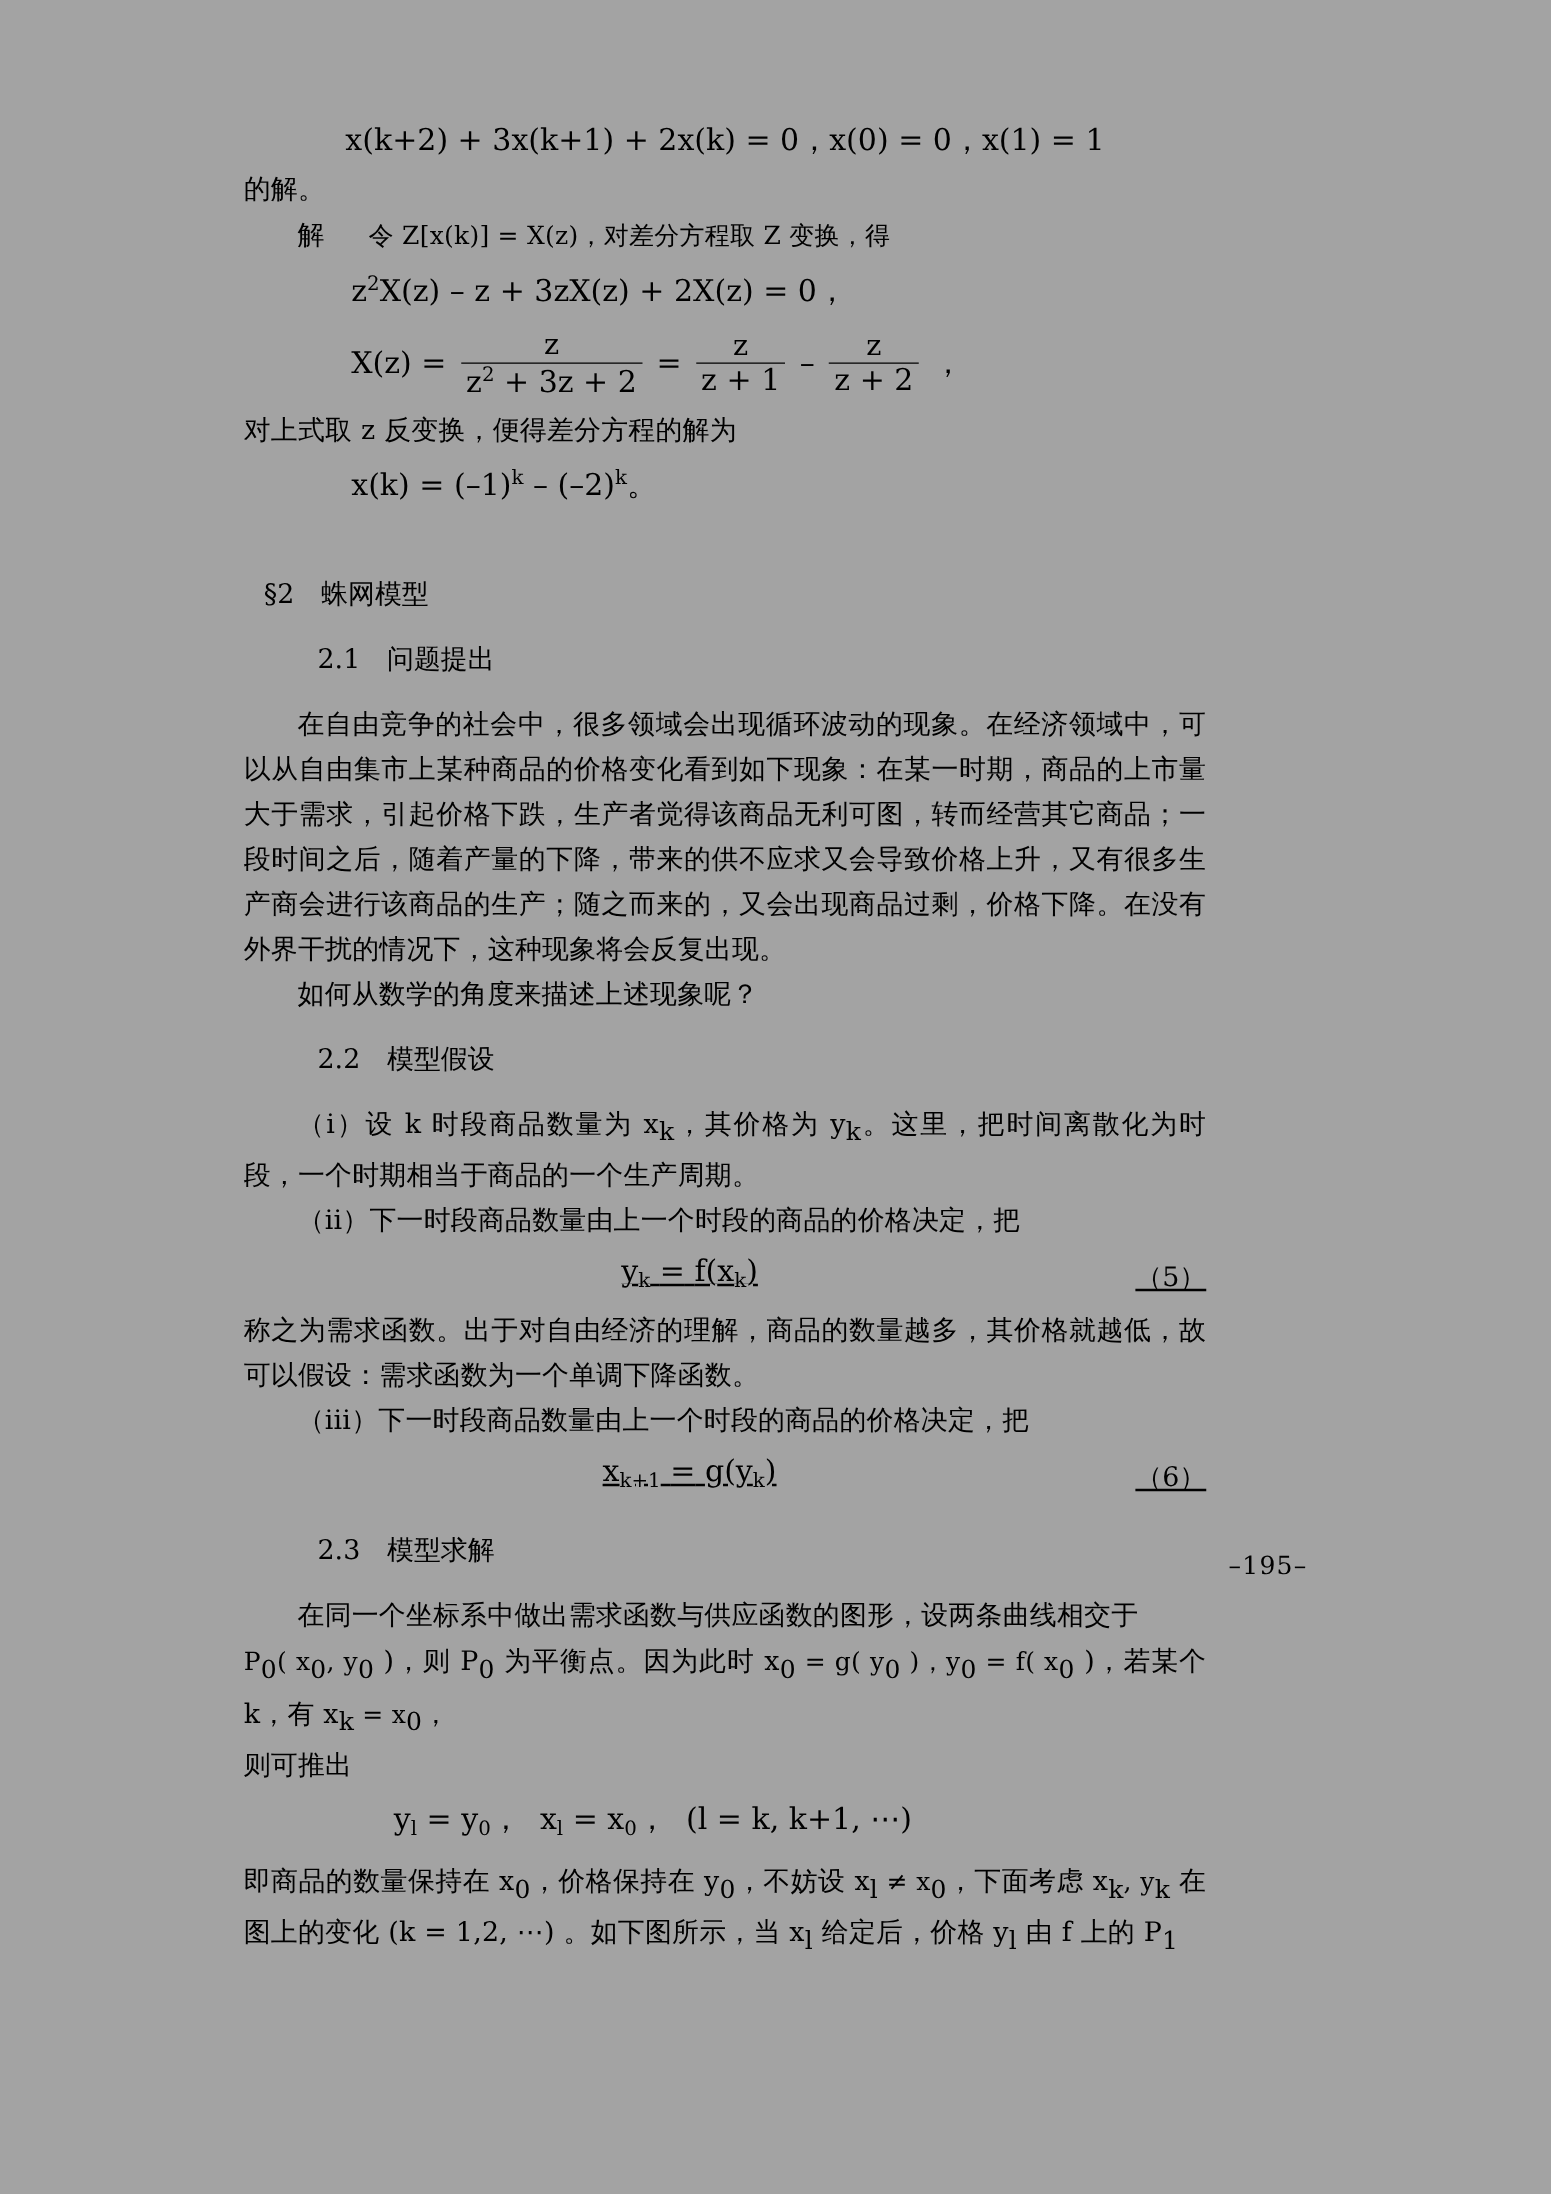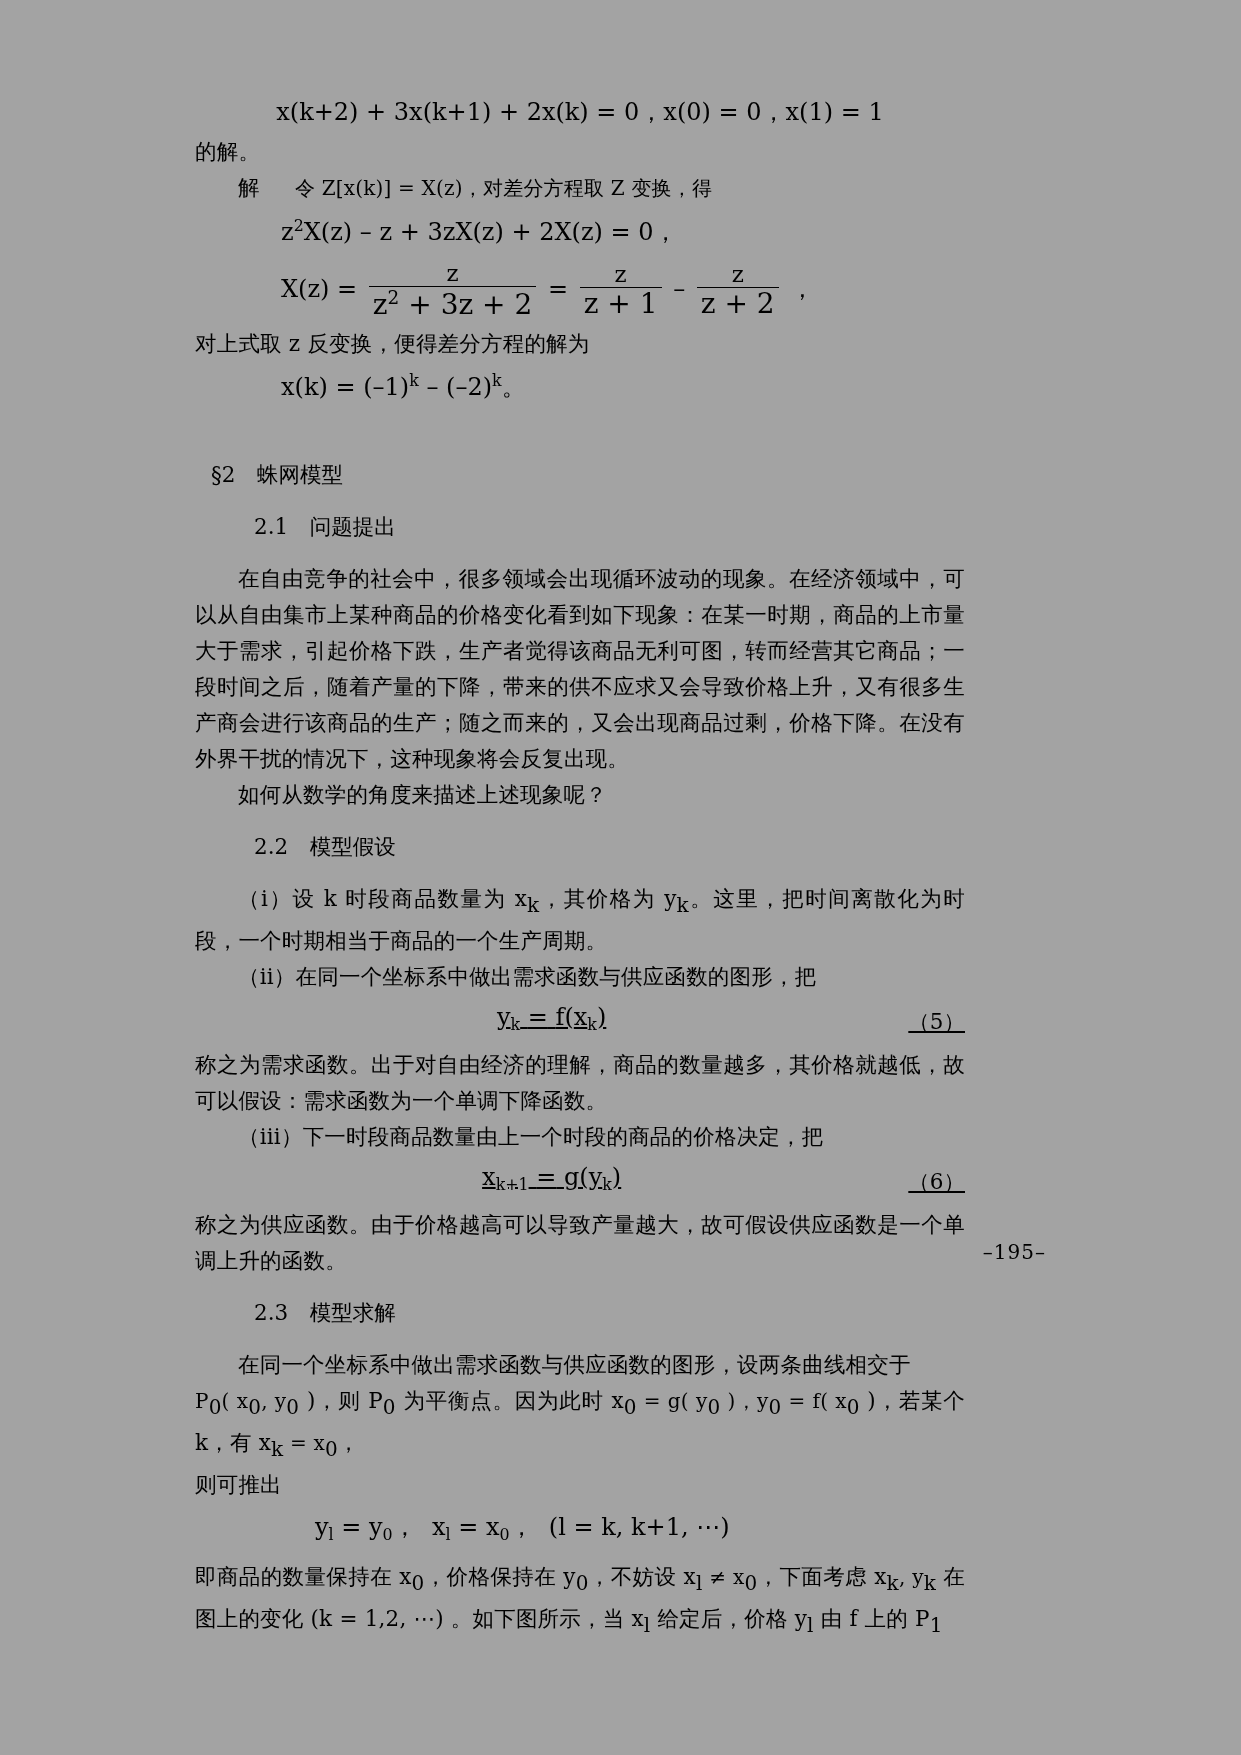--- a/index.html
+++ b/index.html
@@ -92,21 +92,21 @@
   }
   .frac .num {
     display: block;
     padding: 0 4px 1px 4px;
     font-size: 23px;
   }
   .frac .den {
     display: block;
     border-top: 1.6px solid #000;
     padding: 1px 4px 0 4px;
-    font-size: 28px;
+    font-size: 24px;
   }
 
   
   .im {
     font-family: "DejaVu Serif", "Liberation Serif", serif;
     font-size: 20px;
     white-space: nowrap;
   }
 
   
@@ -177,21 +177,21 @@
 
     <div class="para indent2">在自由竞争的社会中，很多领域会出现循环波动的现象。在经济领域中，可以从自由集市上某种商品的价格变化看到如下现象：在某一时期，商品的上市量大于需求，引起价格下跌，生产者觉得该商品无利可图，转而经营其它商品；一段时间之后，随着产量的下降，带来的供不应求又会导致价格上升，又有很多生产商会进行该商品的生产；随之而来的，又会出现商品过剩，价格下降。在没有外界干扰的情况下，这种现象将会反复出现。</div>
     <div class="para indent2">如何从数学的角度来描述上述现象呢？</div>
 
     <div class="heading h-sub">2.2　模型假设</div>
 
     <div class="para indent2">
       <span>（i）设 k 时段商品数量为 x</span><span class="im sub">k</span><span>，其价格为 y</span><span class="im sub">k</span><span>。这里，把时间离散化为时段，一个时期相当于商品的一个生产周期。</span>
     </div>
 
-    <div class="para indent2">（ii）在同一个坐标系中做出需求函数与供应函数的图形，把</div>
+    <div class="para indent2">（ii）下一时段商品数量由上一个时段的商品的价格决定，把</div>
 
     <div class="eqrow">
       <div class="eq-body math">
         <span>y</span><span class="sub">k</span>
         <span>=</span>
         <span>f(</span><span>x</span><span class="sub">k</span><span>)</span>
       </div>
       <div class="eq-tag">（5）</div>
     </div>
 
@@ -201,21 +201,20 @@
 
     <div class="eqrow">
       <div class="eq-body math">
         <span>x</span><span class="sub">k+1</span>
         <span>=</span>
         <span>g(</span><span>y</span><span class="sub">k</span><span>)</span>
       </div>
       <div class="eq-tag">（6）</div>
     </div>
 
-    <div class="para">称之为供应函数。由于价格越高可以导致产量越大，故可假设供应函数是一个单调上升的函数。</div>
 
     <div class="heading h-sub">2.3　模型求解</div>
 
     <div class="para indent2">在同一个坐标系中做出需求函数与供应函数的图形，设两条曲线相交于</div>
 
     <div class="para"><span class="im">P</span><span class="im sub">0</span><span class="im">( x</span><span class="im sub">0</span><span class="im">, y</span><span class="im sub">0</span><span> )，则 P</span><span class="im sub">0</span><span> 为平衡点。因为此时 x</span><span class="im sub">0</span><span class="im"> = g( y</span><span class="im sub">0</span><span class="im"> )，y</span><span class="im sub">0</span><span class="im"> = f( x</span><span class="im sub">0</span><span> )，若某个 k，有 x</span><span class="im sub">k</span><span class="im"> = x</span><span class="im sub">0</span><span>，</span></div>
 
     <div class="para">则可推出</div>
 
     <div class="mathline" style="padding-left:120px; line-height:48px;">

